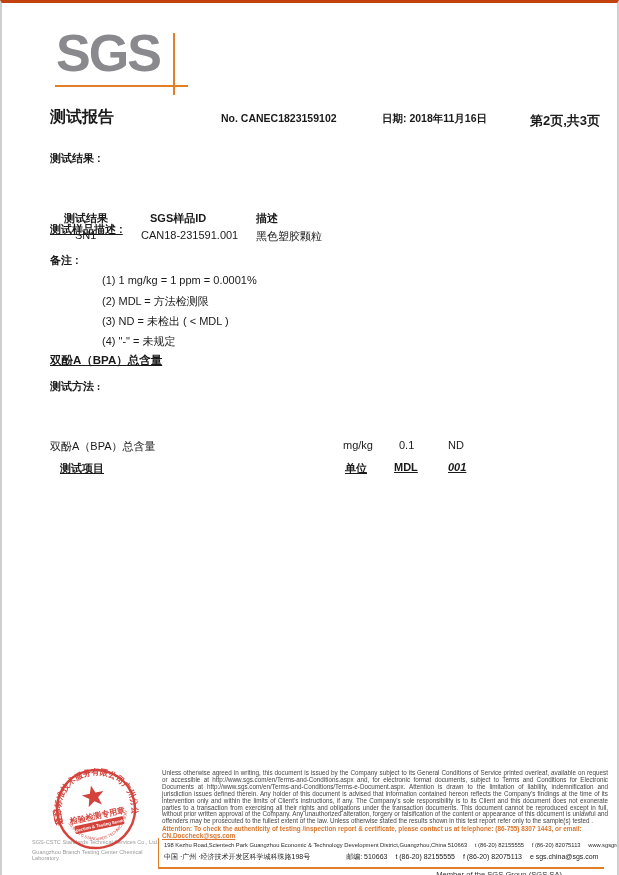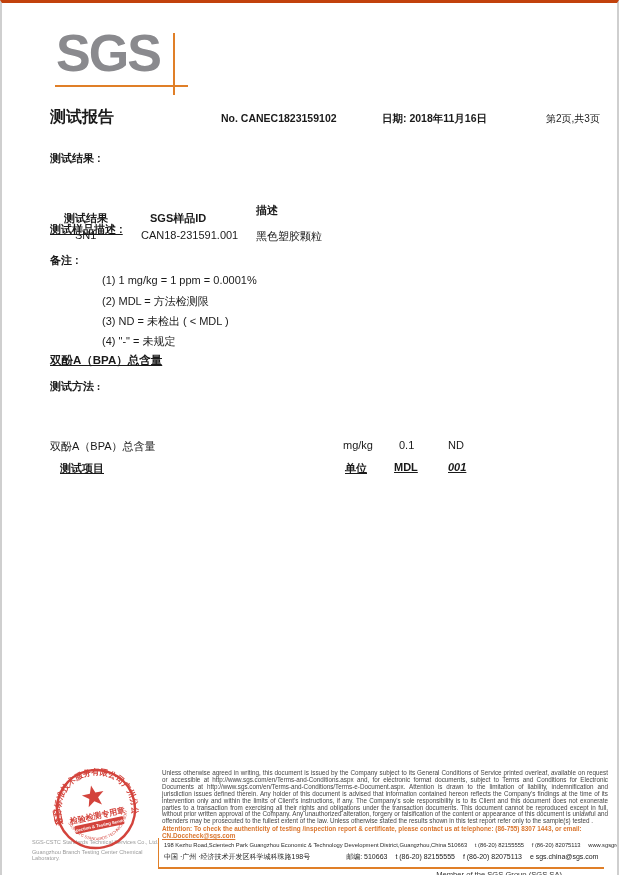--- a/index.html
+++ b/index.html
@@ -11,30 +11,30 @@
   }
   .abs{position:absolute;}
   
   .sgs-logo{left:54px;top:24px;font-size:52px;font-weight:bold;color:#8a8a8e;letter-spacing:-2px;line-height:1;}
   .logo-vline{left:171px;top:30px;width:2px;height:62px;background:#e07f28;}
   .logo-hline{left:53px;top:82px;width:133px;height:2px;background:#e07f28;}
   
   .report-title{left:48px;top:104px;font-size:16px;font-weight:bold;}
   .report-no{left:219px;top:109px;font-size:10.5px;font-weight:600;}
   .report-date{left:380px;top:109px;font-size:10.5px;font-weight:600;}
-  .report-page{left:544px;top:109px;font-size:10px;font-weight:400;}
+  .report-page{left:528px;top:109px;font-size:13px;font-weight:700;}
   
   .lbl{font-size:11px;font-weight:600;}
   .txt{font-size:11px;}
   .u{text-decoration:underline;margin-top:40px;}
   .results-label{left:48px;top:148px;}
   .sampledesc-label{left:48px;top:179px;}
   .st-h0{left:62px;top:208px;}
   .st-h1{left:148px;top:208px;}
-  .st-h2{left:254px;top:200px;}
+  .st-h2{left:254px;top:208px;}
   .st-c0{left:73px;top:226px;}
   .st-c1{left:139px;top:226px;}
   .st-c2{left:254px;top:226px;}
   .notes-label{left:48px;top:250px;}
   .note{left:100px;font-size:11px;}
   .n0{top:271px;}.n1{top:291px;}.n2{top:311px;}.n3{top:331px;}
   .bpa-heading{left:48px;top:350px;font-size:11.5px;font-weight:bold;text-decoration:underline;}
   .method-label{left:48px;top:376px;font-family:Liberation Serif, serif;}
   .method-text{left:100px;top:374px;width:482px;font-size:11px;line-height:20px;}
   .rt-h0{left:58px;top:418px;}

